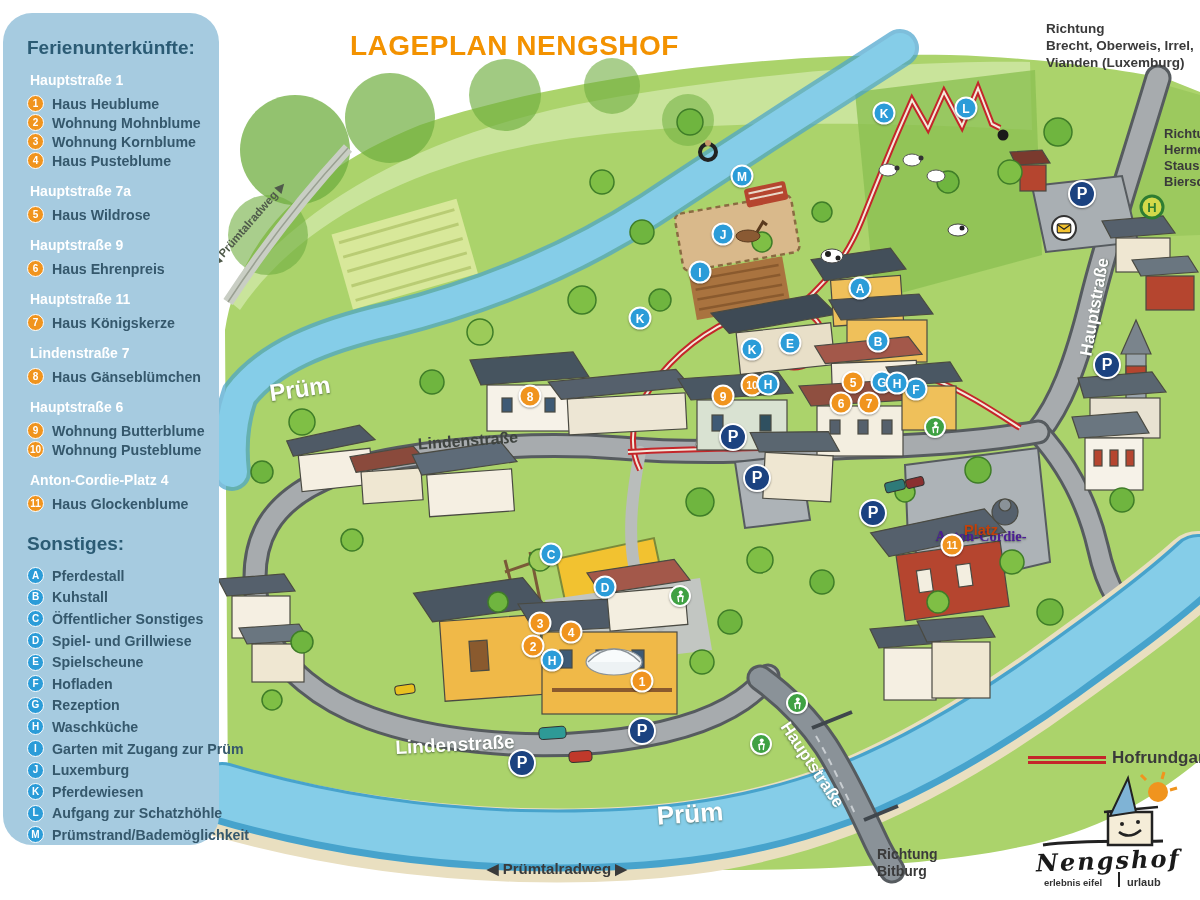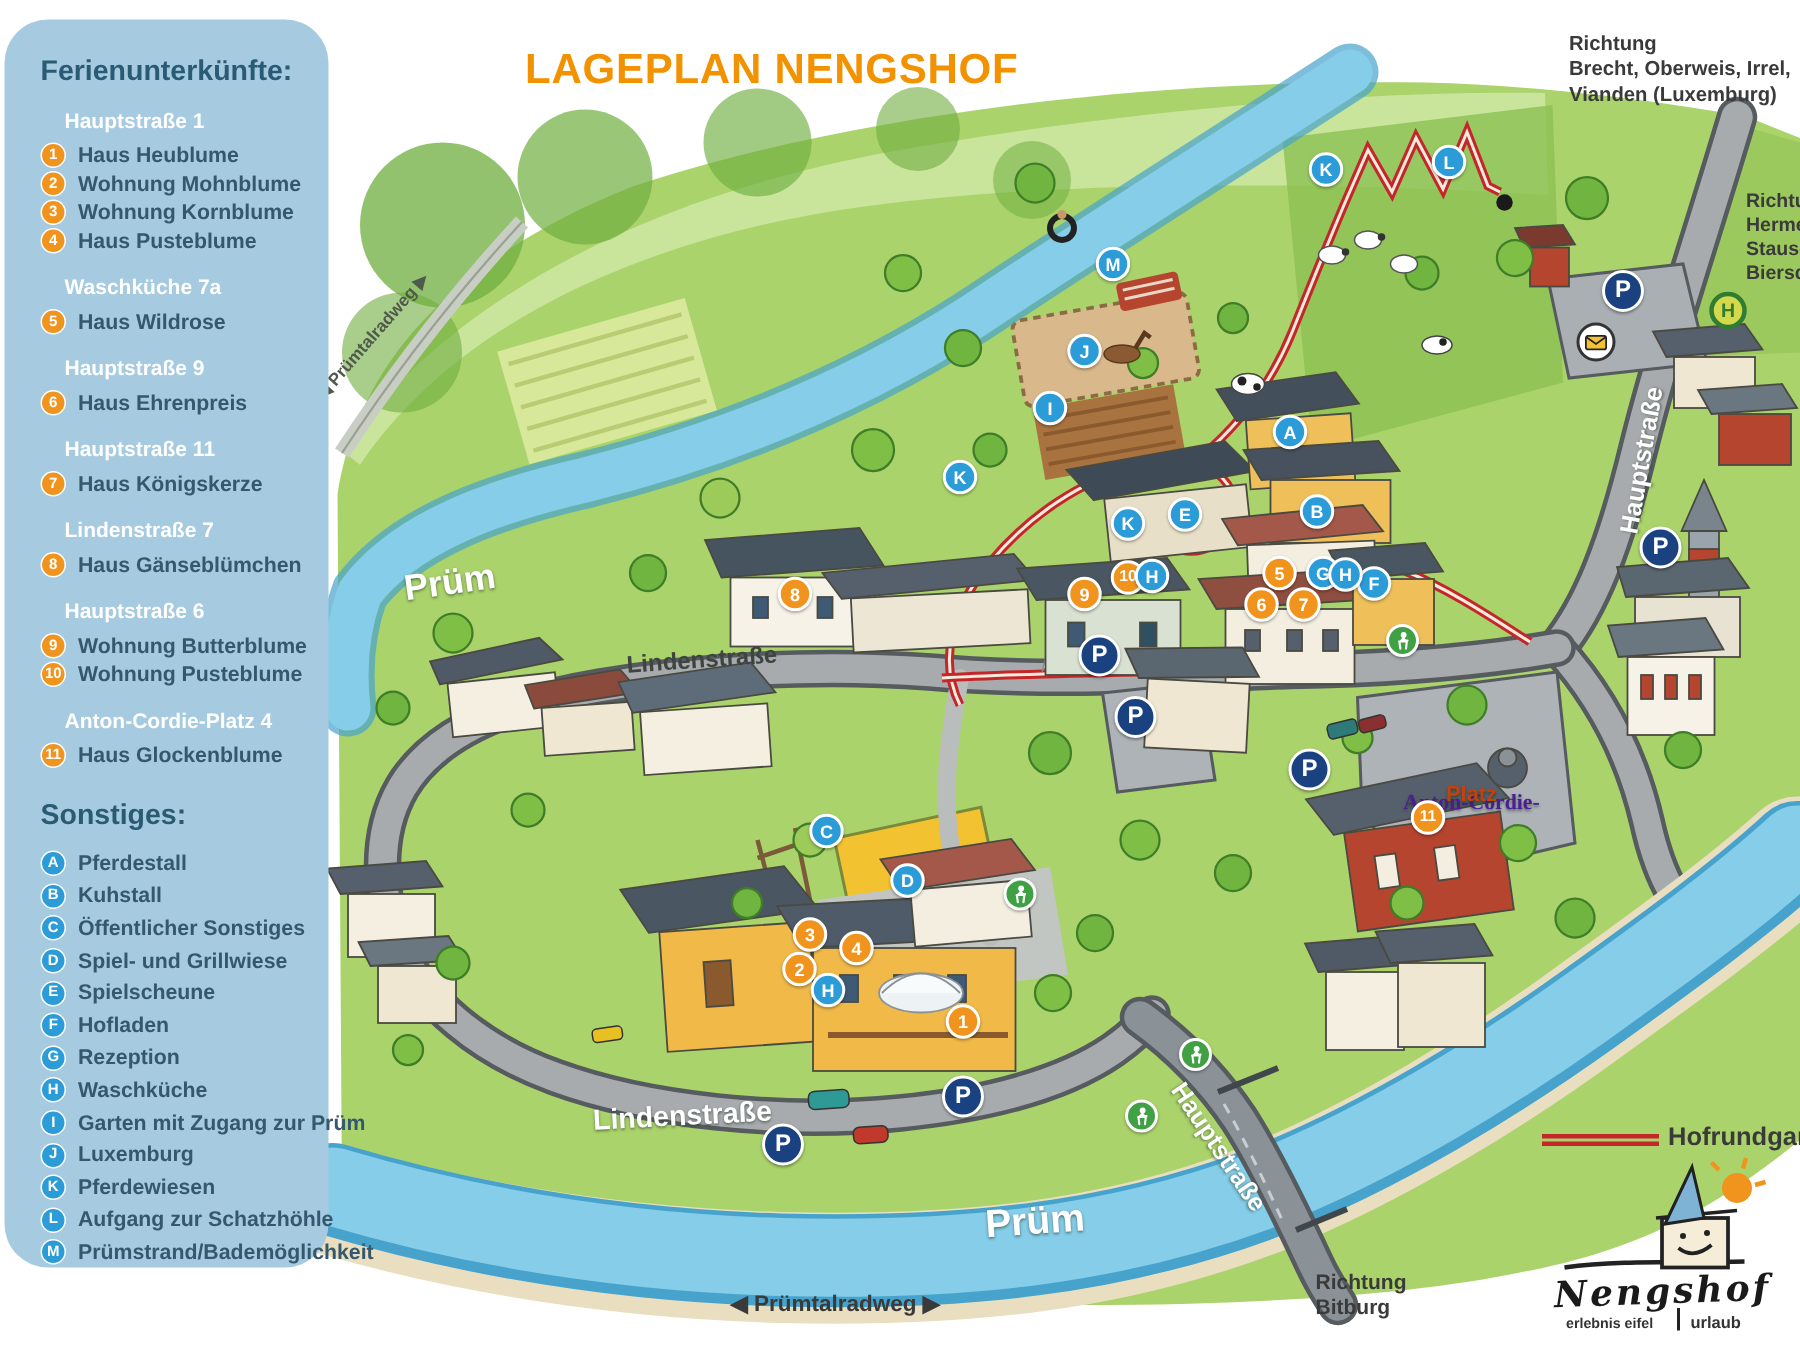--- a/index.html
+++ b/index.html
@@ -5,21 +5,21 @@
   html,body{margin:0;padding:0;background:#fff;}
   .stage{position:relative;width:1200px;height:900px;overflow:hidden;background:#ffffff;
          font-family:"Liberation Sans",sans-serif;}
   .stage *{box-sizing:border-box;}
   svg.scene{position:absolute;left:0;top:0;z-index:1;}
 
   
   .sidebar{position:absolute;left:3px;top:13px;width:216px;height:832px;background:#A6CBE0;
            border-radius:29px;z-index:6;padding:24px 10px 0 24px;}
   .sb-title{font-size:19px;font-weight:bold;color:#2B5B74;margin-bottom:4px;}
-  .sb-street{font-size:14px;font-weight:bold;color:#ffffff;margin:13px 0 6px 16px;}
+  .sb-street{font-size:14px;font-weight:bold;color:#ffffff;margin:13px 0 6px 3px;}
   .sb-row{display:flex;align-items:center;gap:8px;height:19px;}
   .sb-row2{display:flex;align-items:center;gap:8px;height:21.6px;}
   .badge{flex:0 0 auto;width:17px;height:17px;border-radius:50%;border:1.5px solid #fff;
          display:flex;align-items:center;justify-content:center;color:#fff;font-weight:bold;
          font-size:10px;line-height:1;}
   .badge.bnum{background:#F0941E;}
   .badge.blet{background:#2B9CD8;}
   .sb-label{font-size:14.2px;font-weight:bold;color:#35586C;white-space:nowrap;}
   .sb-other-title{font-size:19px;font-weight:bold;color:#2B5B74;margin:20px 0 10px 0;}
 
@@ -377,21 +377,21 @@
           <div class="sb-label">Wohnung Mohnblume</div>
         </div>
         <div class="sb-row">
           <div class="badge bnum">3</div>
           <div class="sb-label">Wohnung Kornblume</div>
         </div>
         <div class="sb-row">
           <div class="badge bnum">4</div>
           <div class="sb-label">Haus Pusteblume</div>
         </div>
-        <div class="sb-street">Waschküche 7a</div>
+        <div class="sb-street">Hauptstraße 7a</div>
         <div class="sb-row">
           <div class="badge bnum">5</div>
           <div class="sb-label">Haus Wildrose</div>
         </div>
         <div class="sb-street">Hauptstraße 9</div>
         <div class="sb-row">
           <div class="badge bnum">6</div>
           <div class="sb-label">Haus Ehrenpreis</div>
         </div>
         <div class="sb-street">Hauptstraße 11</div>

